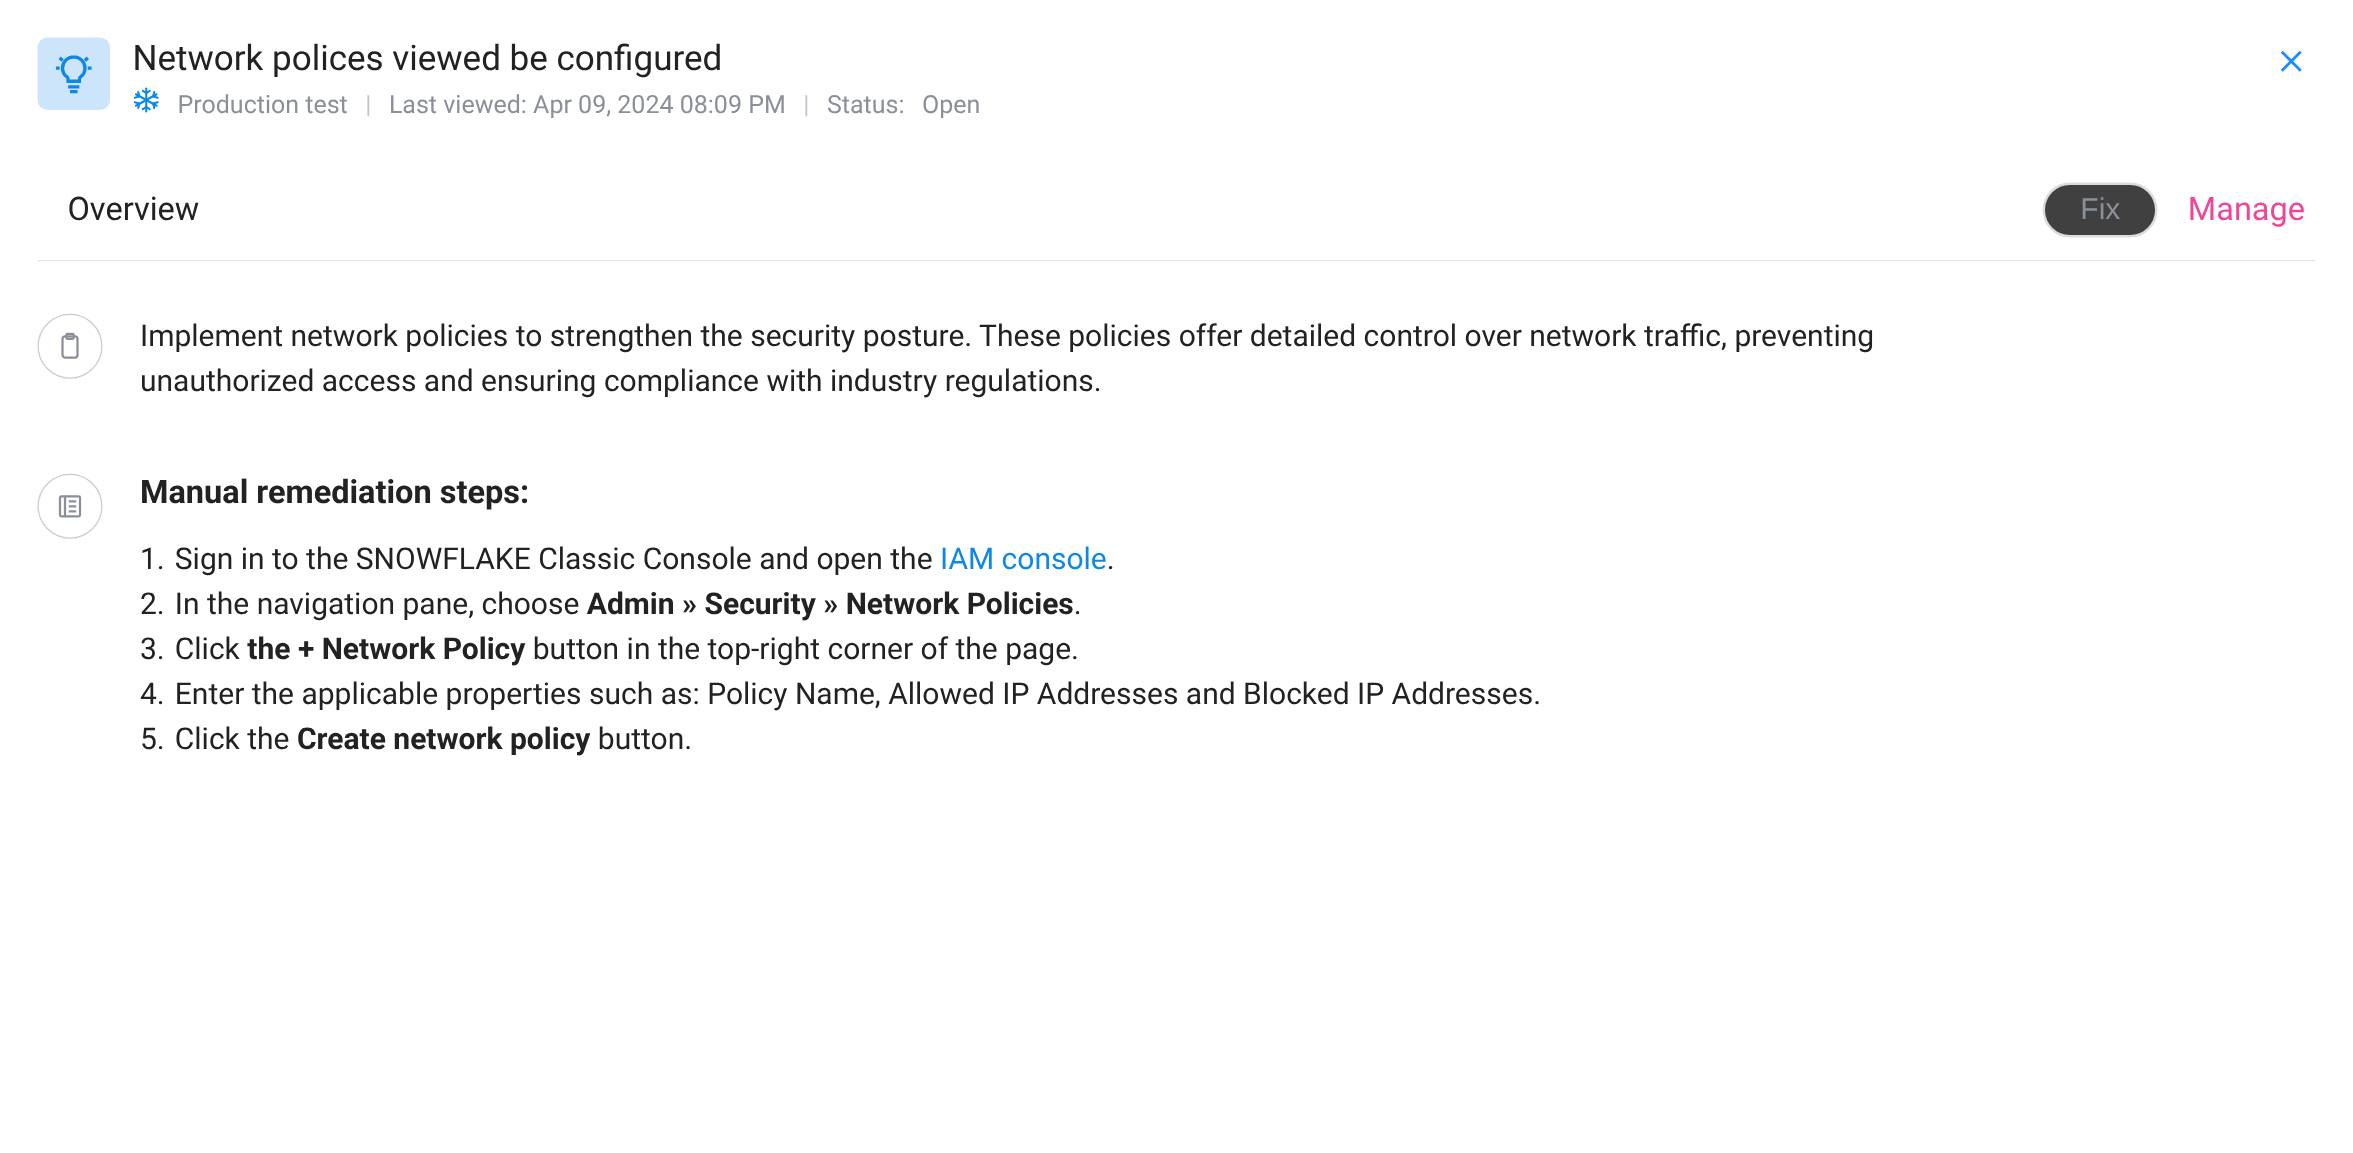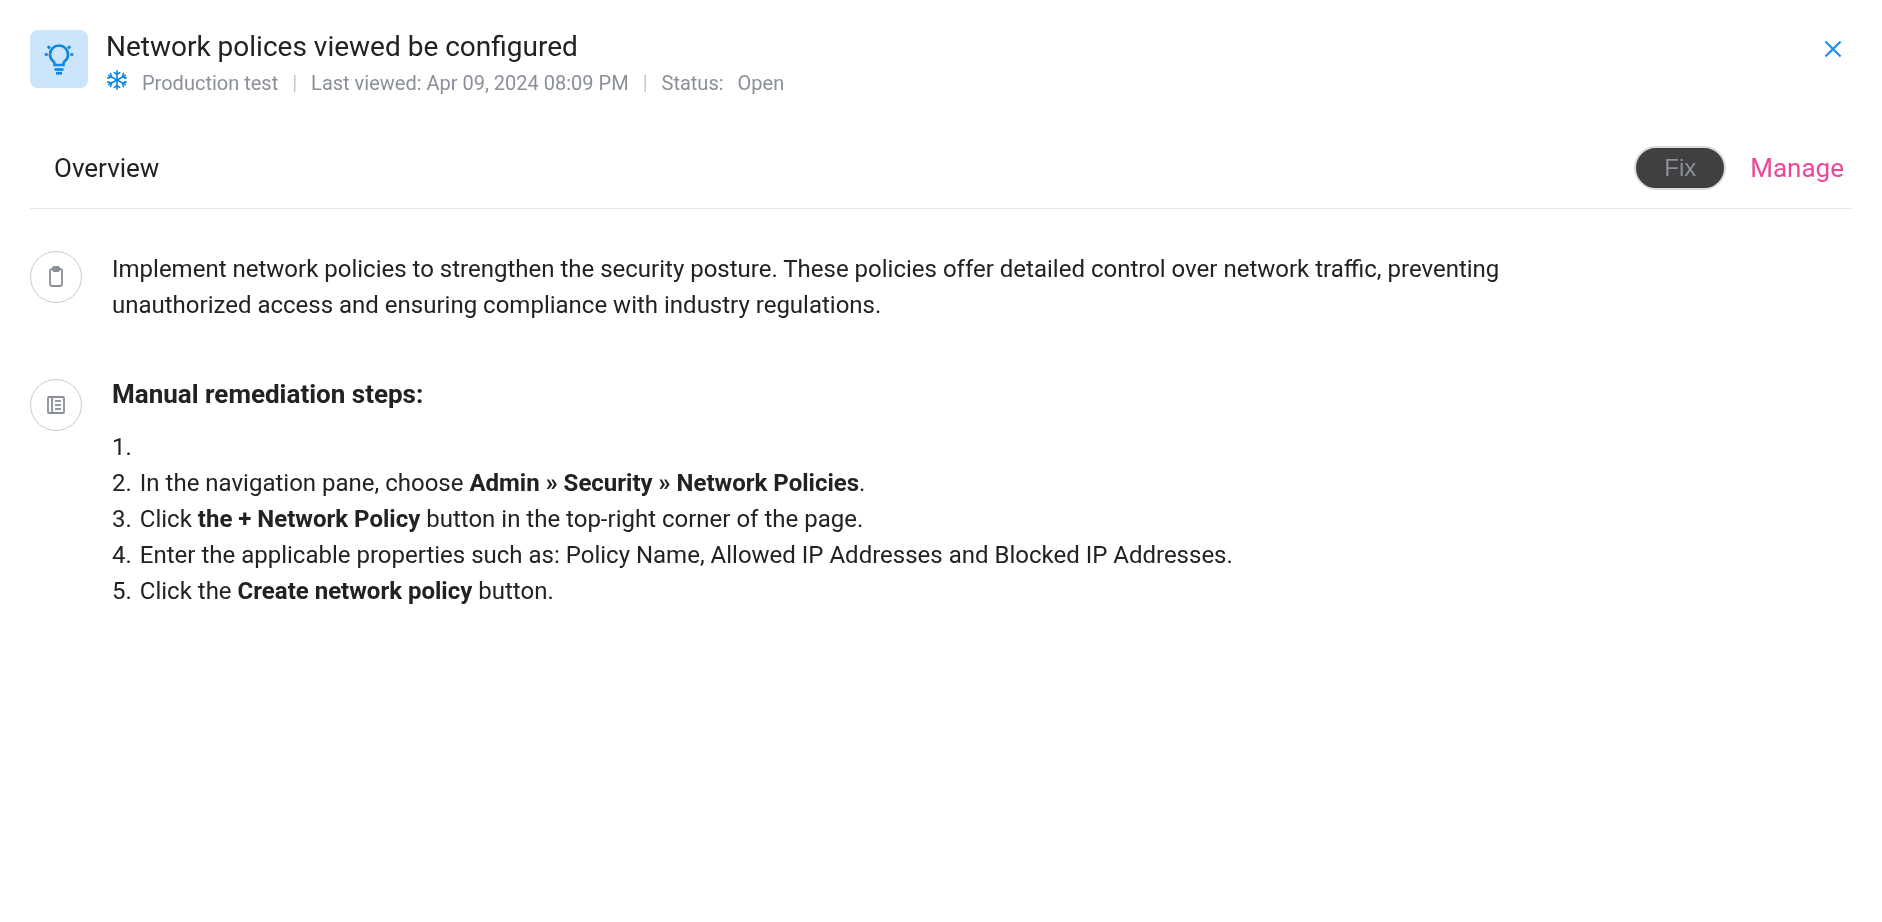--- a/index.html
+++ b/index.html
@@ -274,20 +274,23 @@
         <line x1="11" y1="8" x2="17" y2="8"></line>
         <line x1="11" y1="12" x2="17" y2="12"></line>
         <line x1="11" y1="16" x2="17" y2="16"></line>
       </svg>
     </div>
     <div class="section-body">
       <div class="section-title">Manual remediation steps:</div>
       <ol class="steps">
         <li>
           <span class="step-num">1.</span>
+          <span>
+            <span>Sign in to the SNOWFLAKE Classic Console and open the </span><a class="link">IAM console</a><span>.</span>
+          </span>
         </li>
         <li>
           <span class="step-num">2.</span>
           <span>
             <span>In the navigation pane, choose </span><b>Admin » Security » Network Policies</b><span>.</span>
           </span>
         </li>
         <li>
           <span class="step-num">3.</span>
           <span>

